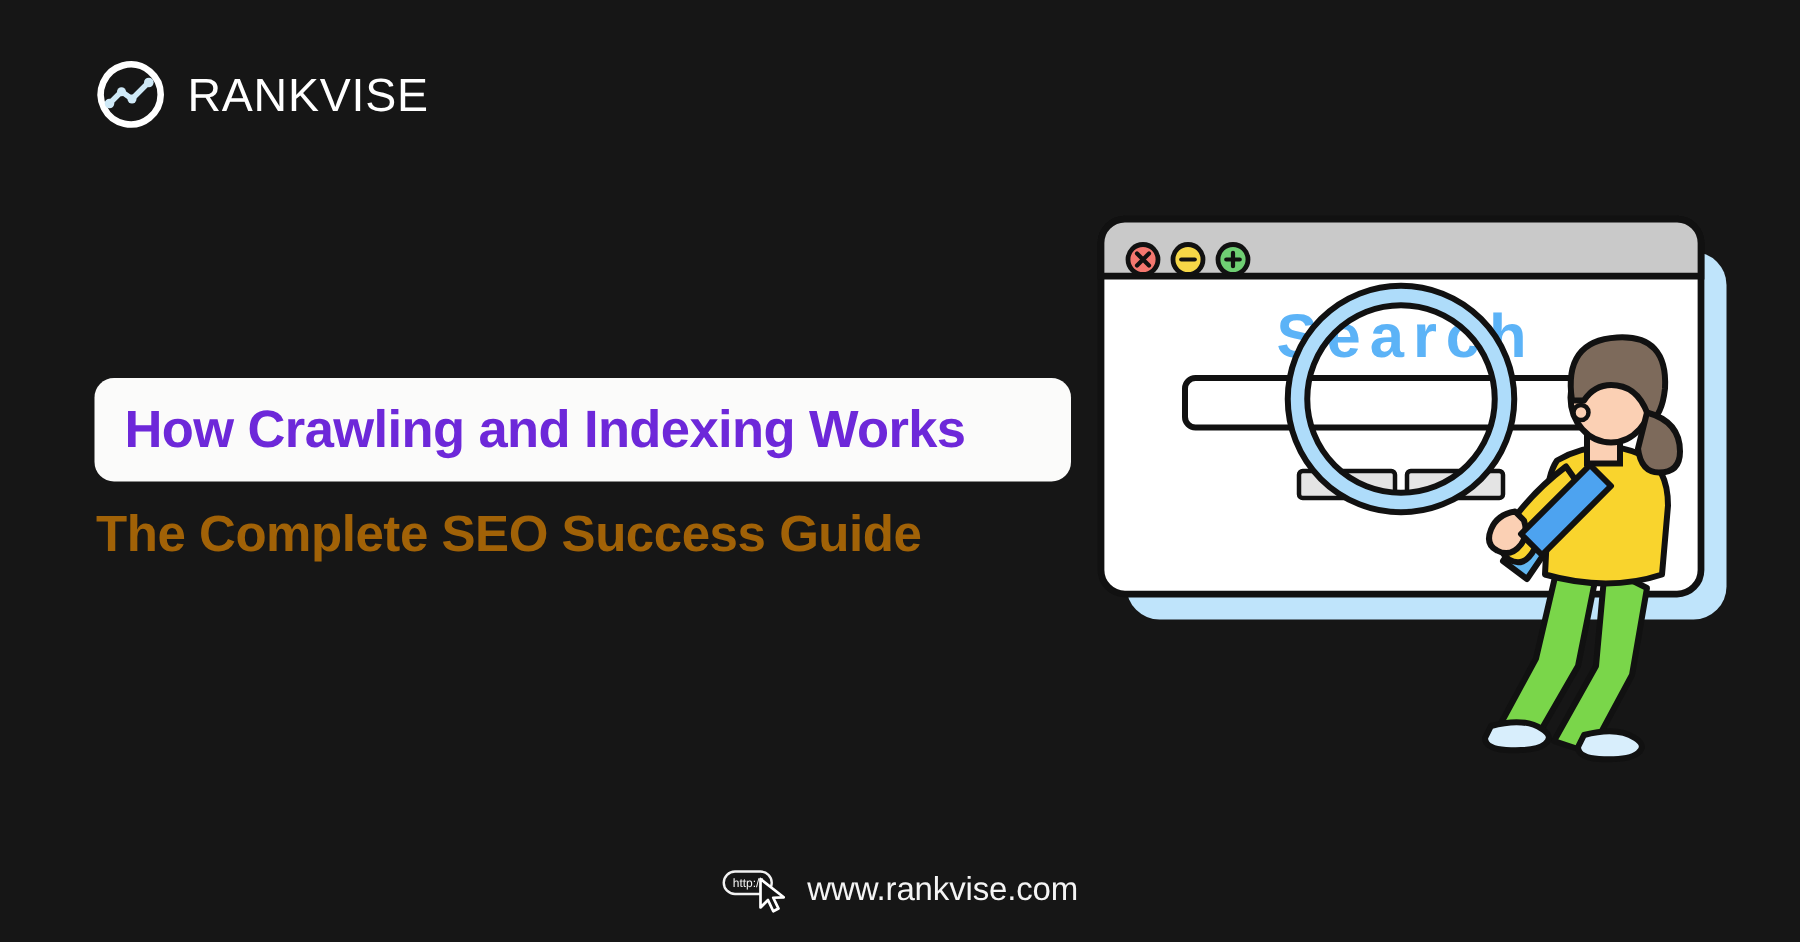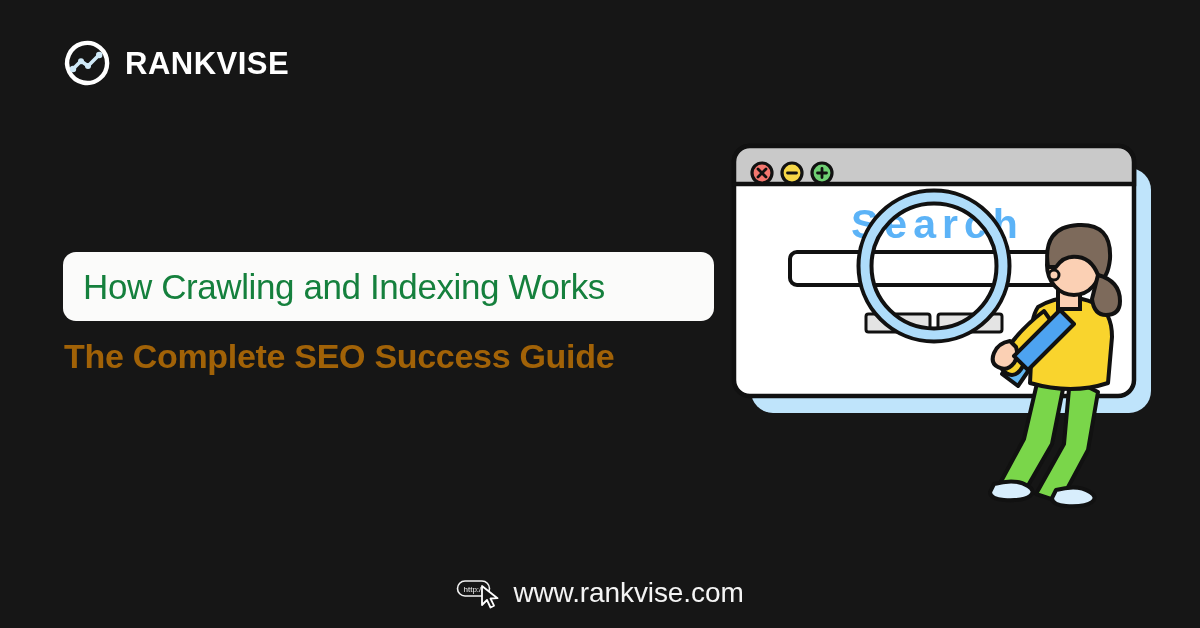--- a/index.html
+++ b/index.html
@@ -11,34 +11,34 @@
     position:relative;
   }
 
   
   .brand {
     position:absolute; left:62px; top:38px;
     display:flex; align-items:center; gap:13px;
   }
   .brand-mark { width:50px; height:50px; position:relative; flex:0 0 auto; }
   .brand-name {
-    color:#ffffff; font-size:31px; font-weight:bold;
+    color:#ffffff; font-size:31px; font-weight:normal;
     letter-spacing:0.5px; line-height:1;
   }
 
   
   .headline-box {
     position:absolute; left:63px; top:252px;
     width:651px; height:69px;
     background:#fbfbfa; border-radius:13px;
     display:flex; align-items:center;
     padding:0 20px;
   }
   .headline-text {
-    color:#15803d; font-size:35px; font-weight:normal;
+    color:#6d28d9; font-size:35px; font-weight:bold;
     letter-spacing:-0.4px; white-space:nowrap;
     line-height:1;
   }
   .subheadline {
     position:absolute; left:64px; top:336px;
     color:#a16207; font-size:34px; font-weight:bold;
     letter-spacing:-0.3px; white-space:nowrap; line-height:1.2;
   }
 
   
@@ -48,21 +48,21 @@
   }
   .illustration svg { display:block; width:470px; height:390px; }
 
   
   .footer {
     position:absolute; left:0; right:0; top:576px;
     display:flex; align-items:center; justify-content:center; gap:11px;
   }
   .footer-icon { width:46px; height:34px; position:relative; flex:0 0 auto; }
   .footer-url {
-    color:#f4f4f4; font-size:28px; letter-spacing:-0.1px; line-height:1;
+    color:#f4f4f4; font-size:22px; letter-spacing:-0.1px; line-height:1;
   }
 </style>
 </head>
 <body style="background: rgb(22, 22, 22);">
 
 <div class="brand">
   <span class="brand-mark">
     <svg viewBox="0 0 50 50" width="50" height="50">
       <path d="M41.5 13.5 A20 20 0 1 1 25 5 A20 20 0 0 1 41.5 13.5" fill="none" stroke="#ffffff" stroke-width="4.4" stroke-linecap="round" transform="rotate(-15 25 25)"></path>
       <polyline points="11,31 19,23 26,28 37,17" fill="none" stroke="#cfe9f7" stroke-width="3.6" stroke-linecap="round" stroke-linejoin="round"></polyline>

